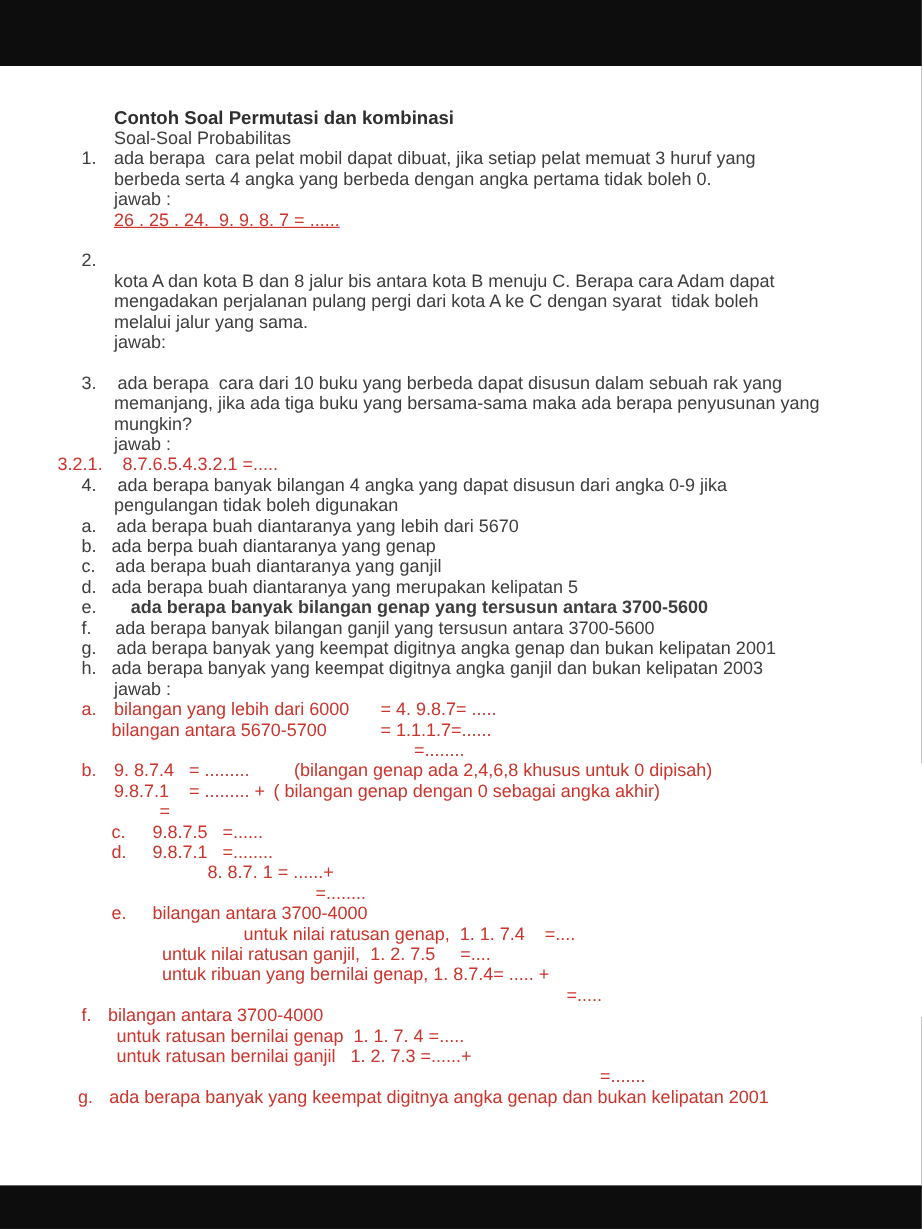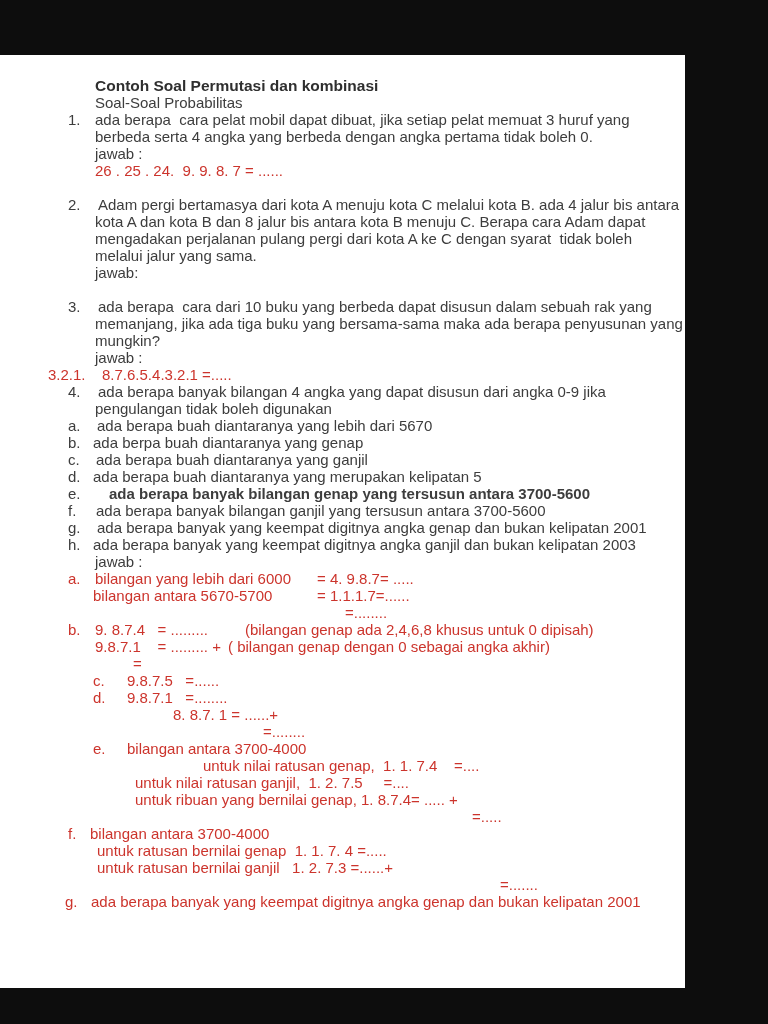--- a/index.html
+++ b/index.html
@@ -7,24 +7,24 @@
     width:768px;height:1024px;
     background:#0d0d0d;
     font-family:"Liberation Sans","DejaVu Sans",sans-serif;
     overflow:hidden;position:relative;
   }
   .letterbox{position:absolute;left:0;width:768px;background:#0d0d0d;}
   #letterbox-top{top:0;height:55px;}
   #letterbox-bottom{bottom:0;height:36px;}
   .page{
     position:absolute;top:55px;left:0;
-    width:685px;height:933px;
+    width:768px;height:933px;
     background:#ffffff;
     box-sizing:border-box;
-    padding-top:22px;
+    padding-top:35px;
   }
   .line{position:relative;height:17px;font-size:15px;line-height:17px;}
   .line span{position:absolute;top:0;white-space:pre;}
   .line.body span{color:#3d3d3d;}
   .line.red span{color:#cc342c;}
   .line.title span{font-weight:bold;color:#2f2f2f;font-size:15.5px;}
 </style>
 </head>
 <body>
 
@@ -41,26 +41,25 @@
       <span style="left: 68px;">1.</span>
       <span style="left: 95px;">ada berapa  cara pelat mobil dapat dibuat, jika setiap pelat memuat 3 huruf yang</span>
     </div>
     <div class="line body">
       <span style="left: 95px;">berbeda serta 4 angka yang berbeda dengan angka pertama tidak boleh 0.</span>
     </div>
     <div class="line body">
       <span style="left: 95px;">jawab :</span>
     </div>
     <div class="line red">
-      <span style="left: 95px;">26 . 25 . 24.  9. 9. 8. 7 = ......</span>
+      <span style="left: 95px; text-decoration: underline;">26 . 25 . 24.  9. 9. 8. 7 = ......</span>
     </div>
     <div class="line body"></div>
     <div class="line body">
       <span style="left: 68px;">2.</span>
-      <span style="left: 98px;">Adam pergi bertamasya dari kota A menuju kota C melalui kota B. ada 4 jalur bis antara</span>
     </div>
     <div class="line body">
       <span style="left: 95px;">kota A dan kota B dan 8 jalur bis antara kota B menuju C. Berapa cara Adam dapat</span>
     </div>
     <div class="line body">
       <span style="left: 95px;">mengadakan perjalanan pulang pergi dari kota A ke C dengan syarat  tidak boleh</span>
     </div>
     <div class="line body">
       <span style="left: 95px;">melalui jalur yang sama.</span>
     </div>

